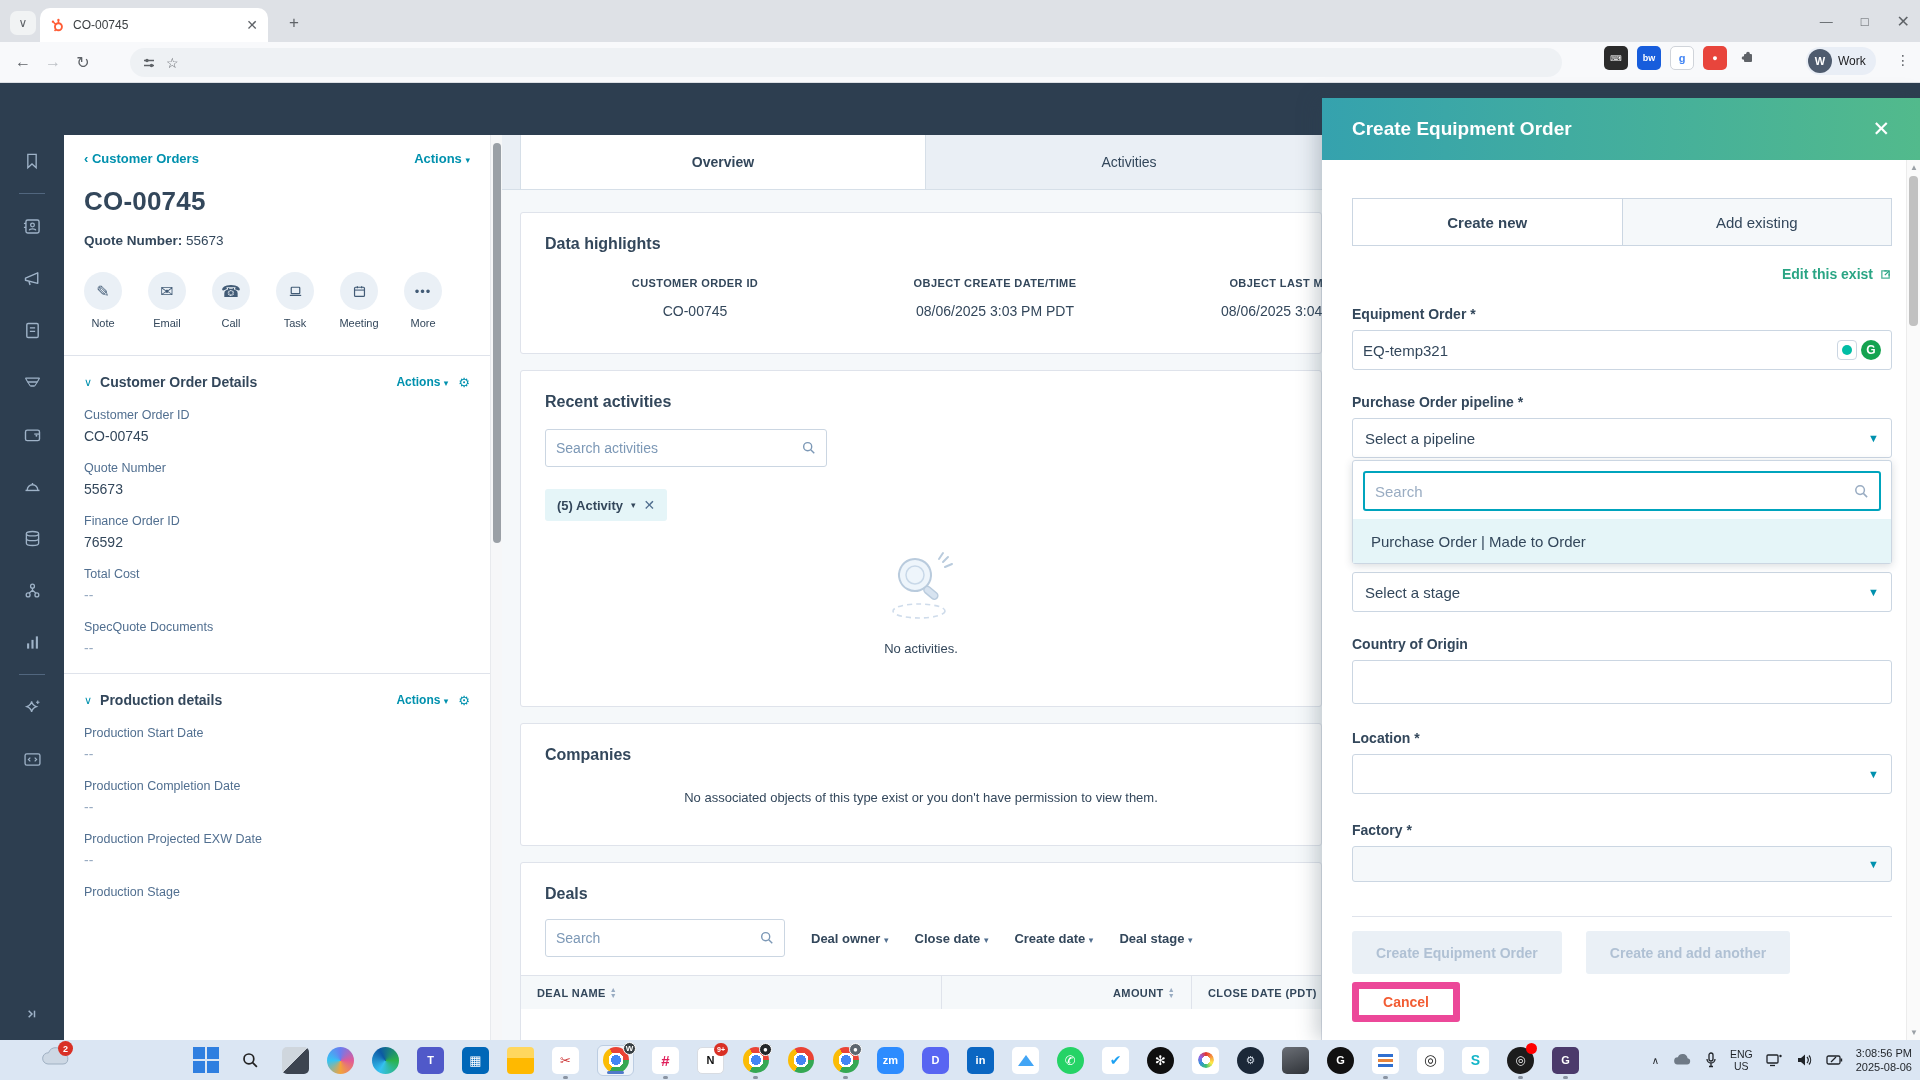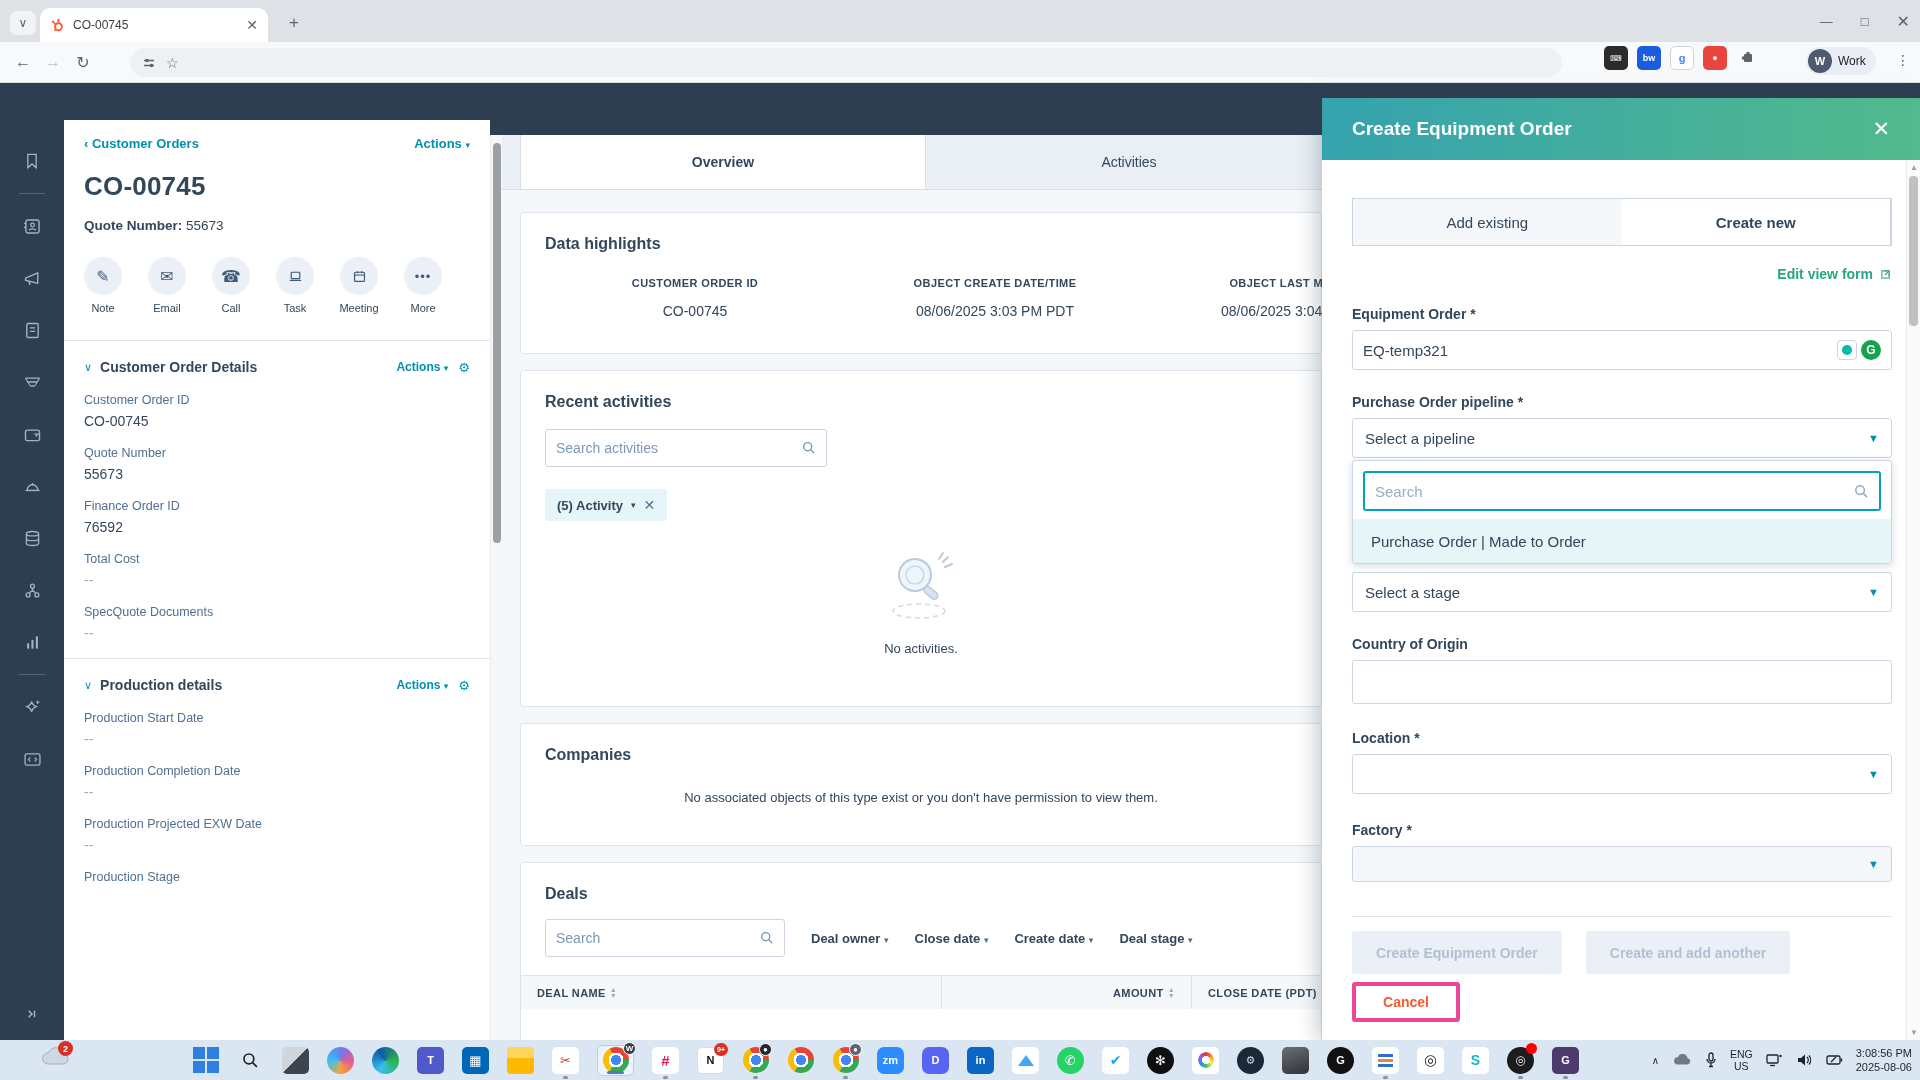--- a/index.html
+++ b/index.html
@@ -43,21 +43,21 @@
   .upicon{width:19px;height:19px;border-radius:50%;background:#ff5c35;color:#fff;font-size:11px;display:flex;align-items:center;justify-content:center}
   .uptext{color:#ff9d75;font-size:14px;font-weight:bold}
 
   
   .rail{position:absolute;left:0;top:135px;width:64px;height:905px;background:#2d3e50;display:flex;flex-direction:column;align-items:center}
   .rail .ri{height:52px;display:flex;align-items:center;justify-content:center;width:100%}
   .rail .rdiv{width:26px;border-top:1px solid #51667e;margin:6px 0}
   .rail .spacer{flex:1}
 
   
-  .record{position:absolute;left:64px;top:120px;width:426px;height:775px;background:#fff;overflow:hidden}
+  .record{position:absolute;left:64px;top:135px;width:426px;height:775px;background:#fff;overflow:hidden}
   .rec-inner{padding:16px 20px 0 20px}
   .row-split{display:flex;justify-content:space-between;align-items:center}
   .backlink{color:#0091ae;font-size:13px;font-weight:bold}
   .tealact{color:#0091ae;font-size:13px;font-weight:bold}
   .rec-h1{font-size:26px;font-weight:600;color:#33475b;margin-top:20px;letter-spacing:.2px}
   .quote{margin-top:16px;font-size:13.5px;color:#33475b}
   .quote b{font-weight:bold}
   .qactions{display:flex;gap:26px;margin-top:24px}
   .qa{display:flex;flex-direction:column;align-items:center;gap:7px;width:38px}
   .qa .circ{width:38px;height:38px;border-radius:50%;background:#eaf0f6;color:#425b76;display:flex;align-items:center;justify-content:center;font-size:16px}
@@ -133,21 +133,21 @@
   .pdropdown{margin-top:2px;border:1px solid #cbd6e2;border-radius:3px;background:#fff;box-shadow:0 2px 8px rgba(45,62,80,.18);padding:10px 10px 0 10px;position:relative;z-index:3}
   .ddsearch{height:40px;border:2px solid #00a4bd;border-radius:3px;display:flex;align-items:center;padding:0 10px}
   .ddsearch input{border:none;outline:none;flex:1;font-size:15px;color:#33475b}
   .ddsearch input::placeholder{color:#99acc2}
   .ddoption{height:44px;background:#e5f5f8;display:flex;align-items:center;padding:12px 8px;margin:8px -10px 0 -10px;font-size:15px;color:#33475b}
   .ddoption span{padding-left:10px}
   .pempty{margin-top:8px;height:44px;border:1px solid #cbd6e2;border-radius:3px;background:#fff}
   .pdivider{border-top:1px solid #dfe3eb;margin-top:34px}
   .pbtns{display:flex;gap:24px;margin-top:14px}
   .pbtn{height:43px;border-radius:3px;background:#eaf0f6;color:#b0c1d4;font-size:14px;font-weight:bold;display:flex;align-items:center;justify-content:center;padding:0 24px}
-  .cancelbtn{margin-top:8px;width:108px;height:40px;border:4px solid #ec4899;border-radius:3px;color:#f25c33;font-size:14px;font-weight:bold;display:flex;align-items:center;justify-content:center;background:#fff}
+  .cancelbtn{margin-top:8px;width:108px;height:40px;border:7px solid #ec4899;border-radius:3px;color:#f25c33;font-size:14px;font-weight:bold;display:flex;align-items:center;justify-content:center;background:#fff}
   .pscroll{position:absolute;right:0;top:62px;bottom:0;width:14px;background:#fafafa;border-left:1px solid #ececec}
   .pscroll .arr{position:absolute;left:0;width:14px;text-align:center;font-size:8px;color:#9aa0a6}
   .pthumb{position:absolute;left:2px;top:16px;width:9px;height:150px;background:#c1c1c1;border-radius:4px}
 
   
   .taskbar{position:absolute;left:0;top:1040px;width:1920px;height:40px;background:#dbe6f3;display:flex;align-items:center}
   .onedrive{position:absolute;left:40px;top:6px}
   .badge{position:absolute;left:58px;top:1px;min-width:15px;height:15px;border-radius:8px;background:#d93025;color:#fff;font-size:9px;font-weight:bold;display:flex;align-items:center;justify-content:center;padding:0 3px}
   .tbrow{position:absolute;left:192px;top:4px;display:flex;align-items:center;gap:18px;height:32px}
   .tb{width:27px;height:27px;border-radius:5px;display:flex;align-items:center;justify-content:center;font-size:11px;font-weight:bold;position:relative;flex:none}
@@ -613,26 +613,26 @@
     </div>
   </div>
 
   <div class="panel">
     <div class="phead">
       <span class="ptitle">Create Equipment Order</span>
       <span class="pclose">✕</span>
     </div>
     <div class="pbody">
       <div class="ptabs">
+        <div class="ptab active">Create new</div>
         <div class="ptab">Add existing</div>
-        <div class="ptab active">Create new</div>
       </div>
       <div class="editrow">
         <span class="editlink">
-          <span>Edit view form</span>
+          <span>Edit this exist</span>
           <svg width="13" height="13" style="color:#2aa584">
               <use href="#i-ext"></use>
             </svg>
         </span>
       </div>
       <div class="plabel">Equipment Order *</div>
       <div class="pinput">
         <input type="text" value="EQ-temp321" style="">
         <span class="gicons">
           <span class="aibadge">

